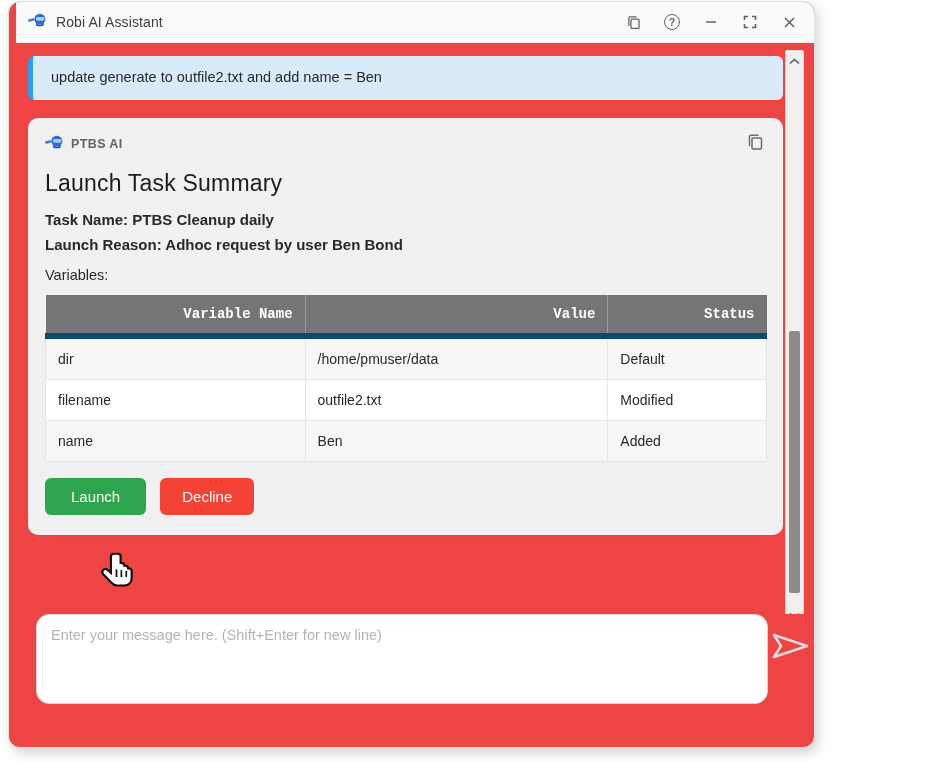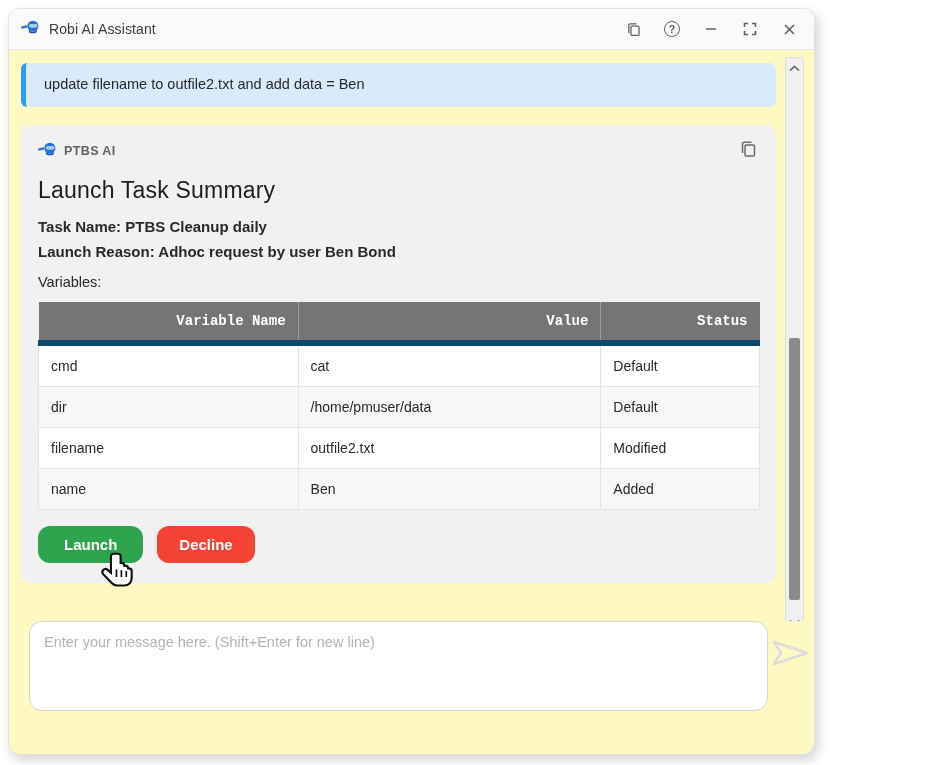--- a/index.html
+++ b/index.html
@@ -2,24 +2,24 @@
 <html><head>
 <meta charset="utf-8">
 <style>
   * { margin:0; padding:0; box-sizing:border-box; }
   html,body { background:#ffffff; }
   body { font-family:"Liberation Sans", sans-serif; }
   .page { position:relative; width:936px; height:765px; background:#ffffff; overflow:hidden; }
 
   
   .window {
-    position:absolute; left:8px; top:8px; width:807px; height:747px;
-    background:#fef9c3; border:1px solid #e2e2e2; border-radius:12px;
+    position:absolute; left:8px; top:1px; width:807px; height:747px;
+    background:#ef4444; border:1px solid #e2e2e2; border-radius:12px;
     box-shadow:3px 5px 12px rgba(0,0,0,.18);
-    display:flex; flex-direction:column; overflow:hidden;
+    display:flex; flex-direction:column; overflow:hidden;padding-left:7px;
   }
 
   
   .titlebar {
     height:41px; flex:0 0 41px; background:#fafafa; border-bottom:1px solid #e7e7e7;
     display:flex; align-items:center; padding:0 16px 0 12px; gap:9px;
   }
   .titlebar .title { font-size:14px; color:#3c4043; letter-spacing:.1px; }
   .titlebar .spacer { flex:1; }
   .tb-controls { display:flex; align-items:center; gap:21px; }
@@ -59,22 +59,22 @@
   }
   table.vars th:last-child { border-right:none; }
   table.vars td {
     padding:12px 12px; background:#ffffff; border:1px solid #e4e4e4;
   }
   table.vars tr.alt td { background:#f7f7f7; }
   table.vars col.c1 { width:36%; } table.vars col.c2 { width:42%; } table.vars col.c3 { width:22%; }
 
   
   .btn-row { display:flex; gap:14px; margin-top:16px; }
-  .btn { border:none; border-radius:12px; color:#ffffff; font-size:15px; font-family:"Liberation Sans",sans-serif;
-         padding:10px 22px; cursor:pointer;font-weight:bold; }
+  .btn { border:none; border-radius:6px; color:#ffffff; font-size:15px; font-family:"Liberation Sans",sans-serif;
+         padding:10px 22px; cursor:pointer; }
   .btn.launch { background:#2ea44f; padding:10px 26px; }
   .btn.decline { background:#f44336; }
 
   
   .scrollbar {
     position:absolute; right:10px; top:7px; width:19px; height:576px;
     background:#f0f0f0; border:1px solid #dcdcdc; border-radius:2px;
   }
   .sb-arrow { position:absolute; left:0; width:100%; height:16px; display:flex; align-items:center; justify-content:center; }
   .sb-arrow.up { top:2px; } .sb-arrow.down { bottom:2px; }
@@ -145,21 +145,21 @@
               <line x1="11" y1="2" x2="2" y2="11"></line>
           </svg>
         </span>
       </div>
     </div>
 
     <div class="chat">
       <div class="chat-content">
 
         <div class="admin-bubble">
-          <div class="admin-text">update filename to outfile2.txt and add data = Ben</div>
+          <div class="admin-text">update generate to outfile2.txt and add name = Ben</div>
         </div>
 
         <div class="robi-card">
           <div class="robi-head">
             <span>
               <svg width="19" height="16" viewBox="0 0 24 20">
                 <rect x="0" y="8.5" width="8" height="3" rx="1.5" fill="#3b78d8" transform="rotate(-14 4 10)"></rect>
                 <circle cx="15" cy="9" r="7" fill="#2a6fd6"></circle>
                 <rect x="10" y="6.2" width="11" height="4.6" rx="2.3" fill="#a8cdf5"></rect>
                 <path d="M10 14.5 Q15 18 20 14.5 L20 16.5 Q15 19.5 10 16.5 Z" fill="#1b4fa0"></path>
@@ -187,25 +187,20 @@
                 <col class="c3">
               </colgroup>
             <thead>
               <tr>
                 <th>Variable Name</th>
                 <th>Value</th>
                 <th>Status</th>
               </tr>
             </thead>
             <tbody>
-              <tr>
-                <td>cmd</td>
-                <td>cat</td>
-                <td>Default</td>
-              </tr>
               <tr class="alt">
                 <td>dir</td>
                 <td>/home/pmuser/data</td>
                 <td>Default</td>
               </tr>
               <tr>
                 <td>filename</td>
                 <td>outfile2.txt</td>
                 <td>Modified</td>
               </tr>

